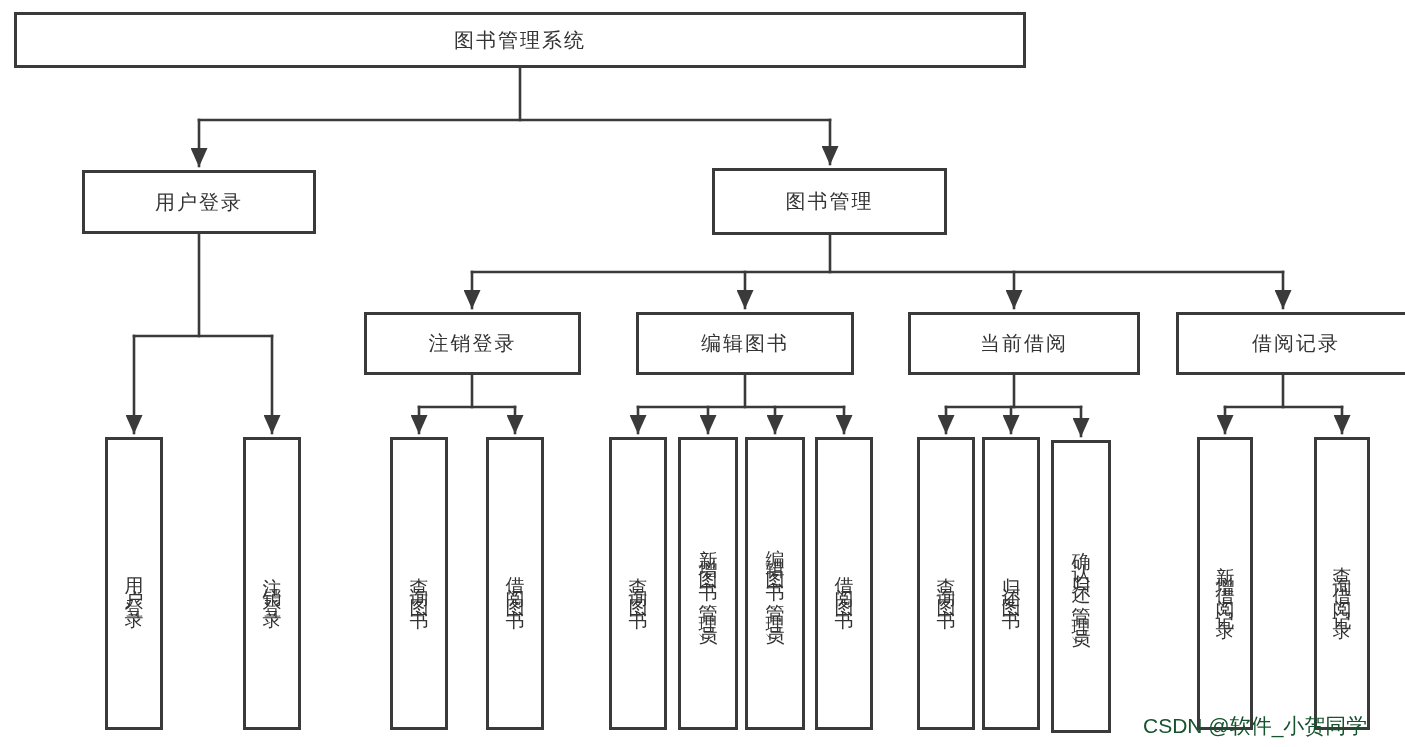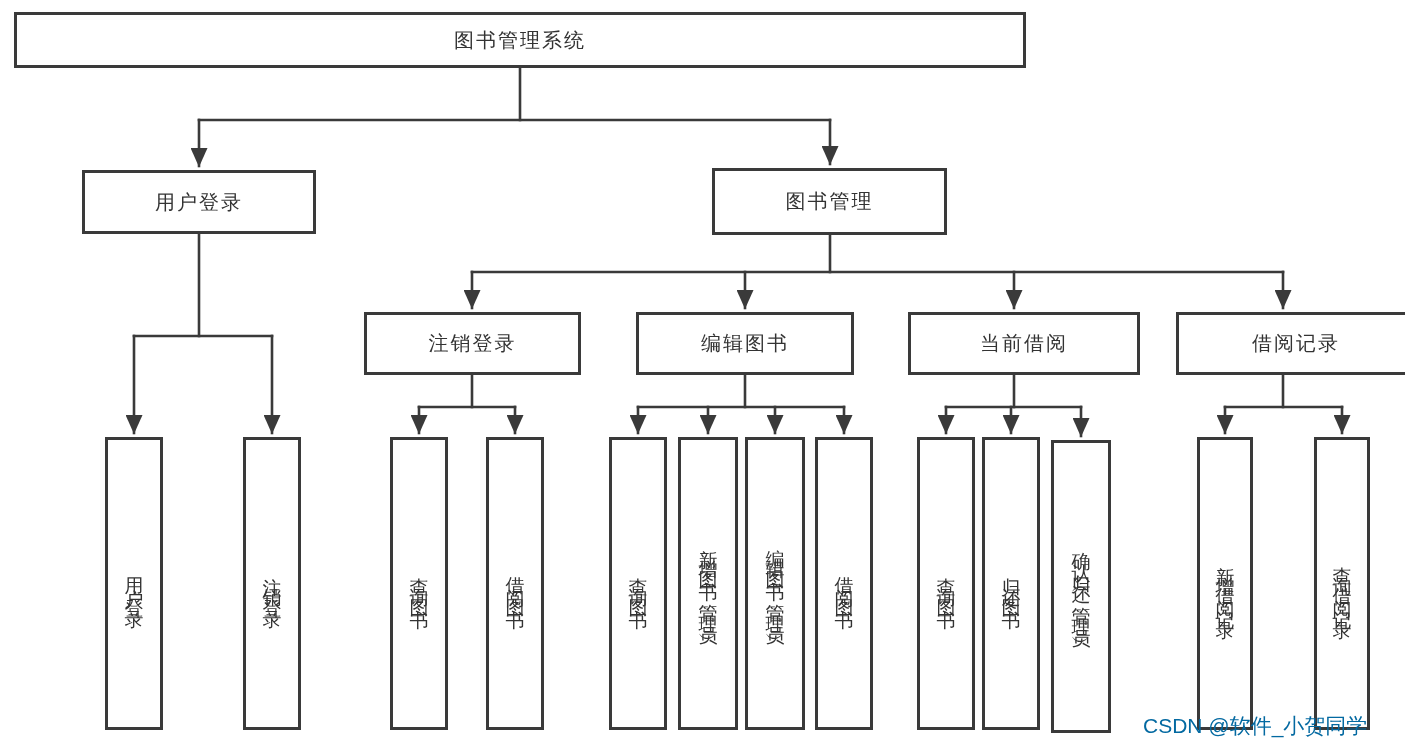--- a/index.html
+++ b/index.html
@@ -51,21 +51,21 @@
     font-size: 19px;
     letter-spacing: 11px;
     color: #333333;
   }
   .watermark {
     position: absolute;
     z-index: 3;
     left: 1143px;
     top: 712px;
     font-size: 21px;
-    color: #0369a1;
+    color: #14532d;
     white-space: nowrap;
   }
 </style>
 </head>
 <body>
 
 <div class="canvas">
 
   <svg class="connectors" width="1405" height="747" viewBox="0 0 1405 747" xmlns="http://www.w3.org/2000/svg">
     <defs>

